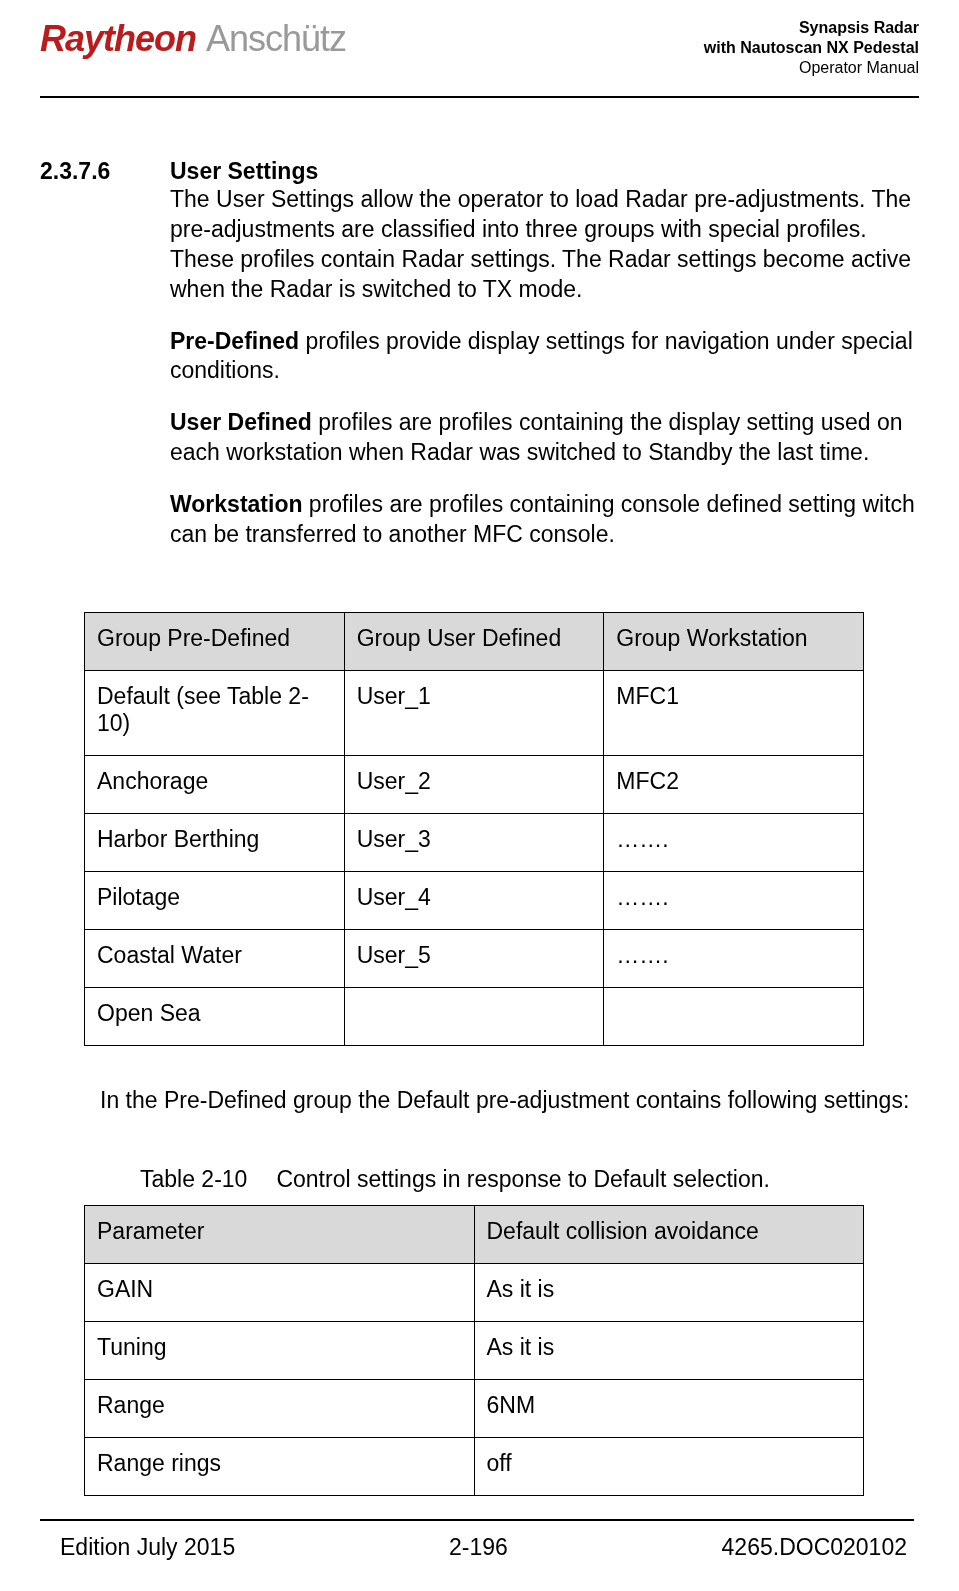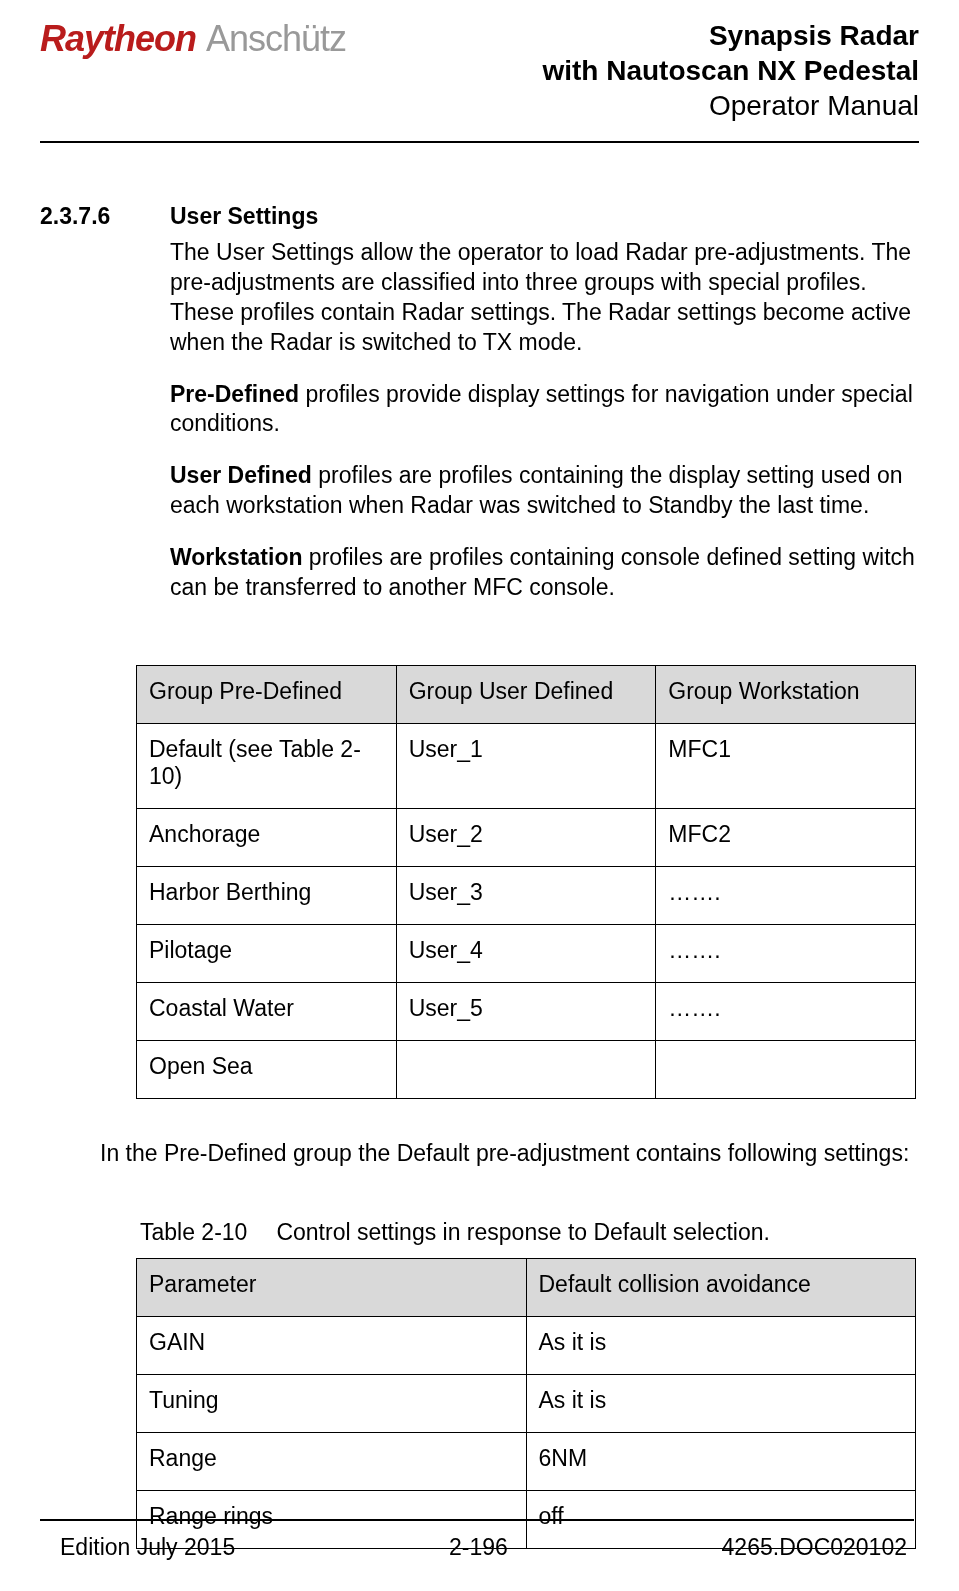--- a/index.html
+++ b/index.html
@@ -33,45 +33,45 @@
       letter-spacing: -1px;
     }
     .ansch {
       font-family: Arial, sans-serif;
       font-size: 36px;
       color: #999;
       letter-spacing: -1px;
     }
     .title-block {
       text-align: right;
-      font-size: 28px;
+      font-size: 16px;
       line-height: 1.25;
     }
     .title-block .bold { font-weight: 700; }
     .rule { border-top: 2px solid #000; margin: 0 0 60px 0; }
     .content {
       padding-left: 0;
     }
     .section-head {
       display: flex;
       font-size: 23px;
       font-weight: 700;
-      margin-bottom: 8px;
+      margin-bottom: 0;
     }
     .section-num { width: 130px; flex: 0 0 130px; }
     .body-text {
       margin-left: 130px;
       font-size: 23px;
       line-height: 1.3;
       margin-bottom: 22px;
     }
     .body-text .b { font-weight: 700; }
     table {
       border-collapse: collapse;
-      margin-left: 96px;
+      margin-left: 44px;
       width: 780px;
       font-size: 23px;
     }
     td, th {
       border: 1px solid #000;
       padding: 12px 12px 18px 12px;
       text-align: left;
       vertical-align: top;
       font-weight: normal;
     }

